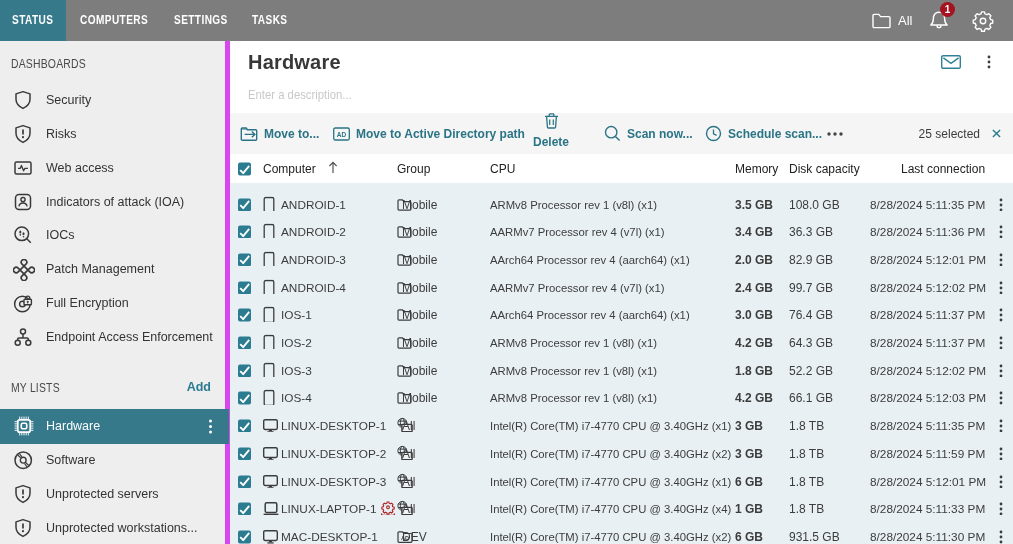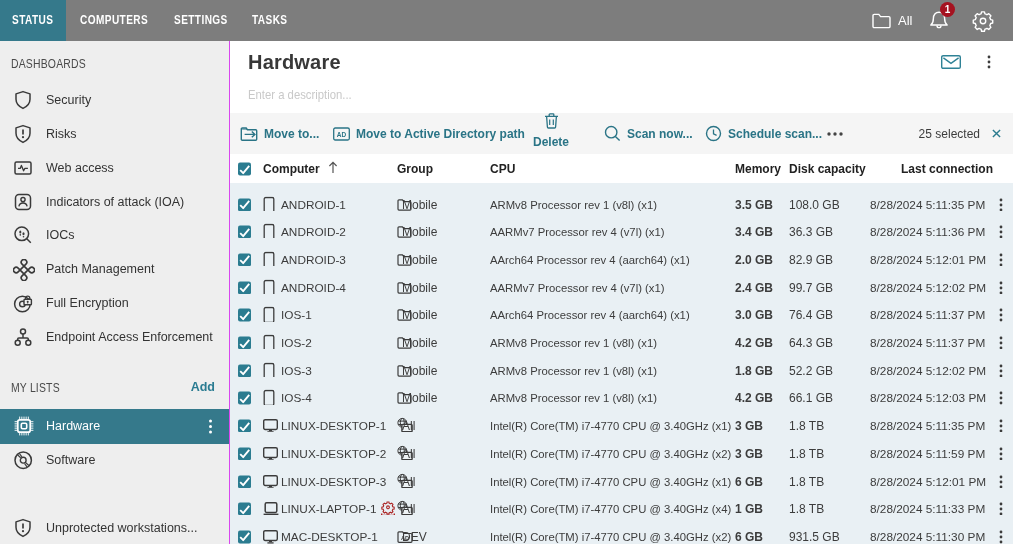--- a/index.html
+++ b/index.html
@@ -1,38 +1,38 @@
 <!DOCTYPE html>
 <html><head><meta charset="utf-8">
 <style>
 * { margin:0; padding:0; box-sizing:border-box; }
 html,body { width:1013px; height:544px; overflow:hidden; font-family:"Liberation Sans",sans-serif; background:#fff; }
 .topbar { position:absolute; left:0; top:0; width:1013px; height:41px; background:#7d7d7d; }
 .tab { position:absolute; top:0; height:41px; line-height:41px; color:#fff; font-size:12px; font-weight:bold; letter-spacing:.5px; transform:scaleX(.84); transform-origin:0 center; }
 .tabbg { position:absolute; left:0; top:0; width:66px; height:41px; background:#35798b; }
 .tico { position:absolute; top:0; height:41px; display:flex; align-items:center; color:#fff; }
-.sidebar { position:absolute; left:0; top:41px; width:230px; height:503px; background:#eeeeee; border-right:1px solid #d946ef; }
+.sidebar { position:absolute; left:0; top:41px; width:230px; height:503px; background:#eeeeee; border-right:5px solid #d946ef; }
 .shead { position:absolute; left:11px; font-size:12px; color:#4a4a4a; letter-spacing:.2px; transform:scaleX(.87); transform-origin:0 0; }
 .sbi { position:absolute; left:0; width:185px; height:34px; }
 .sic { position:absolute; left:13px; top:7px; }
 .slb { position:absolute; left:46px; top:50%; transform:translateY(-50%); font-size:12.5px; color:#333; white-space:nowrap; }
 .selrow { position:absolute; left:0; top:368px; width:229px; height:34.5px; background:#35798b; }
 .selrow .slb { color:#fff; }
 .addlnk { position:absolute; right:14px; font-size:12.5px; font-weight:bold; color:#2a7b91; }
 .content { position:absolute; left:230px; top:41px; width:783px; height:503px; background:#fff; }
 h1 { position:absolute; left:18px; top:10px; font-size:20px; color:#383838; letter-spacing:.2px; }
 .desc { position:absolute; left:18px; top:46px; font-size:13px; color:#c9c9c9; transform:scaleX(.87); transform-origin:0 0; }
 .envl { position:absolute; left:711px; top:14px; }
 .kbt { position:absolute; left:757px; top:14px; }
 .toolbar { position:absolute; left:0; top:72px; width:783px; height:41px; background:#f5f5f5; }
 .tbi { position:absolute; top:0; height:41px; display:flex; align-items:center; gap:6px; color:#2a7486; font-size:12px; font-weight:bold; }
 .tsel { position:absolute; top:0; height:41px; display:flex; align-items:center; font-size:12px; color:#3c3c3c; }
 .cb { position:absolute; left:8px; top:50%; transform:translateY(-50%); width:13px; height:13px; background:#2b7c90; border-radius:2px; display:flex; align-items:center; justify-content:center; }
 .thead { position:absolute; left:0; top:114px; width:783px; height:28px; background:#fff; }
-.thead span { position:absolute; top:50%; transform:translateY(-50%); font-size:12px; font-weight:bold; color:#222;text-align:right; }
+.thead span { position:absolute; top:50%; transform:translateY(-50%); font-size:12px; font-weight:normal; color:#222;text-align:right; }
 .row { position:absolute; left:0; width:783px; height:43px; background:#e9f0f4; }
 .row > span { position:absolute; top:50%; transform:translateY(-50%); font-size:12px; color:#3c3c3c; white-space:nowrap; }
 .devic { left:33px; display:flex; }
 .nm { left:51px; display:flex; align-items:center; font-size:11.8px !important; }
 .gic { left:167px; display:flex; }
 .gnm { left:172px; }
 .cpu { left:260px; font-size:11.3px !important; }
 .mem { left:505px;font-weight:bold; }
 .dsk { left:559px; }
 .dat { left:640px; font-size:11.8px !important; }
@@ -156,20 +156,28 @@
         </svg></span>
   </div>
 <div class="sbi" style="top:402.0px">
       <span class="sic"><svg width="21" height="21" viewBox="0 0 21 21">
           <circle cx="10.2" cy="10.2" r="8.2" fill="none" stroke="#3a3a3a" stroke-width="1.5"></circle>
           <circle cx="10.2" cy="10.2" r="2.9" fill="none" stroke="#3a3a3a" stroke-width="1.4"></circle>
           <path d="M4.6 4.9 L7.7 7.8 M6.4 3.5 L8.9 6.9 M15.8 15.5 L12.7 12.6 M14 16.9 L11.5 13.5" stroke="#3a3a3a" stroke-width="1.2"></path>
         </svg></span>
       <span class="slb">Software</span>
     </div>
+<div class="sbi" style="top:436.0px">
+      <span class="sic"><svg width="20" height="20" viewBox="0 0 20 20">
+          <path d="M10 1.6 L17 3.9 V9.2 C17 13.6 14.2 16.4 10 18.4 C5.8 16.4 3 13.6 3 9.2 V3.9 Z" fill="none" stroke="#3a3a3a" stroke-width="1.5" stroke-linejoin="round"></path>
+          <path d="M10 5.4 V10.4" stroke="#3a3a3a" stroke-width="1.7"></path>
+          <circle cx="10" cy="13.2" r="1.1" fill="#3a3a3a"></circle>
+        </svg></span>
+      <span class="slb">Unprotected servers</span>
+    </div>
 <div class="sbi" style="top:470.0px">
       <span class="sic"><svg width="20" height="20" viewBox="0 0 20 20">
           <path d="M10 1.6 L17 3.9 V9.2 C17 13.6 14.2 16.4 10 18.4 C5.8 16.4 3 13.6 3 9.2 V3.9 Z" fill="none" stroke="#3a3a3a" stroke-width="1.5" stroke-linejoin="round"></path>
           <path d="M10 5.4 V10.4" stroke="#3a3a3a" stroke-width="1.7"></path>
           <circle cx="10" cy="13.2" r="1.1" fill="#3a3a3a"></circle>
         </svg></span>
       <span class="slb">Unprotected workstations...</span>
     </div>
 </div>
 <div class="content">

